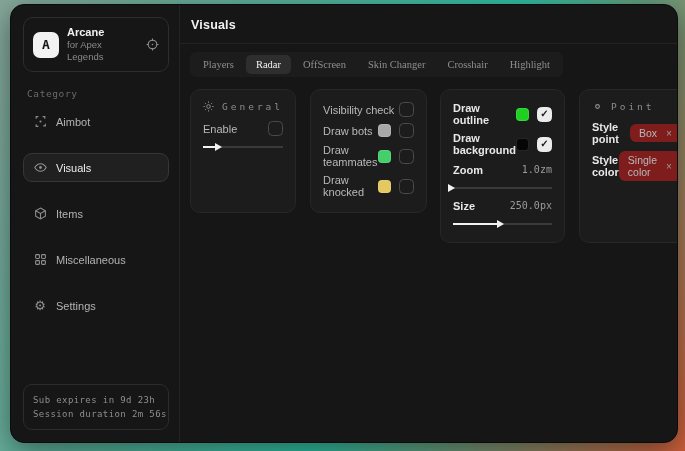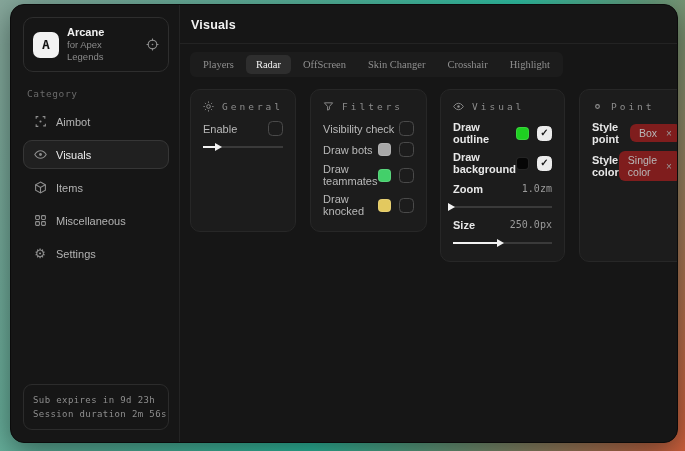--- a/index.html
+++ b/index.html
@@ -31,21 +31,21 @@
   }
   .app-titles { flex:1; min-width:0; }
   .app-title { color:#f0f0f0; font-size:11px; font-weight:bold; line-height:13px; }
   .app-subtitle { color:#8a8a8a; font-size:9.5px; line-height:12px; }
   .icon { display:inline-flex; align-items:center; justify-content:center; color:#8f8f8f; }
   .icon svg { display:block; }
   .category-label {
     margin:16px 4px 8px; color:#6a6a6a; font-size:9.5px; letter-spacing:.6px;
     font-family:"DejaVu Sans Mono", monospace;
   }
-  .nav { display:flex; flex-direction:column; gap:4px; }
+  .nav { display:flex; flex-direction:column; gap:17px; }
   .nav-item {
     height:29px; display:flex; align-items:center; gap:9px; padding:0 9px;
     color:#b3b3b3; font-size:11px; border-radius:9px; border:1px solid transparent;
     cursor:pointer;
   }
   .nav-item.selected { background:#202020; border-color:#363636; color:#ededed; }
   .nav-item .icon { width:14px; }
   .spacer { flex:1; }
   .sub-card {
     border:1px solid #2c2c2c; border-radius:9px; padding:8px 9px;
@@ -226,28 +226,20 @@
           <div class="row">
             <span class="label-dim">Enable</span>
             <span class="checkbox" data-checked="false"></span>
           </div>
           <div class="slider">
             <div class="slider-fill" style="width: 21%;"></div>
           </div>
         </div>
 
         <div class="panel">
-          <div class="panel-title">
-            <span class="icon">
-              <svg width="11" height="11" viewBox="0 0 24 24" fill="none" stroke="currentColor" stroke-width="2">
-                <path d="M3 4h18l-7 8v6l-4 2v-8L3 4z"></path>
-              </svg>
-            </span>
-            <span>Filters</span>
-          </div>
           <div class="row">
             <span class="label-dim">Visibility check</span>
             <span class="checkbox" data-checked="false"></span>
           </div>
           <div class="row">
             <span class="label-dim">Draw bots</span>
             <span class="right-group">
               <span class="swatch" style="background: rgb(168, 168, 168);"></span>
               <span class="checkbox" data-checked="false"></span>
             </span>
@@ -264,29 +256,20 @@
             <span class="right-group">
               <span class="swatch" style="background: rgb(227, 201, 95);"></span>
               <span class="checkbox" data-checked="false"></span>
             </span>
           </div>
         </div>
       </div>
 
       <div class="col">
         <div class="panel">
-          <div class="panel-title">
-            <span class="icon">
-              <svg width="11" height="11" viewBox="0 0 24 24" fill="none" stroke="currentColor" stroke-width="2">
-                <path d="M1.5 12S5.5 5 12 5s10.5 7 10.5 7-4 7-10.5 7S1.5 12 1.5 12z"></path>
-                  <circle cx="12" cy="12" r="2.6" fill="currentColor" stroke="none"></circle>
-              </svg>
-            </span>
-            <span>Visual</span>
-          </div>
           <div class="row">
             <span class="label-bright">Draw outline</span>
             <span class="right-group">
               <span class="swatch" style="background: rgb(30, 209, 33);"></span>
               <span class="checkbox" data-checked="true"></span>
             </span>
           </div>
           <div class="row">
             <span class="label-bright">Draw background</span>
             <span class="right-group">

